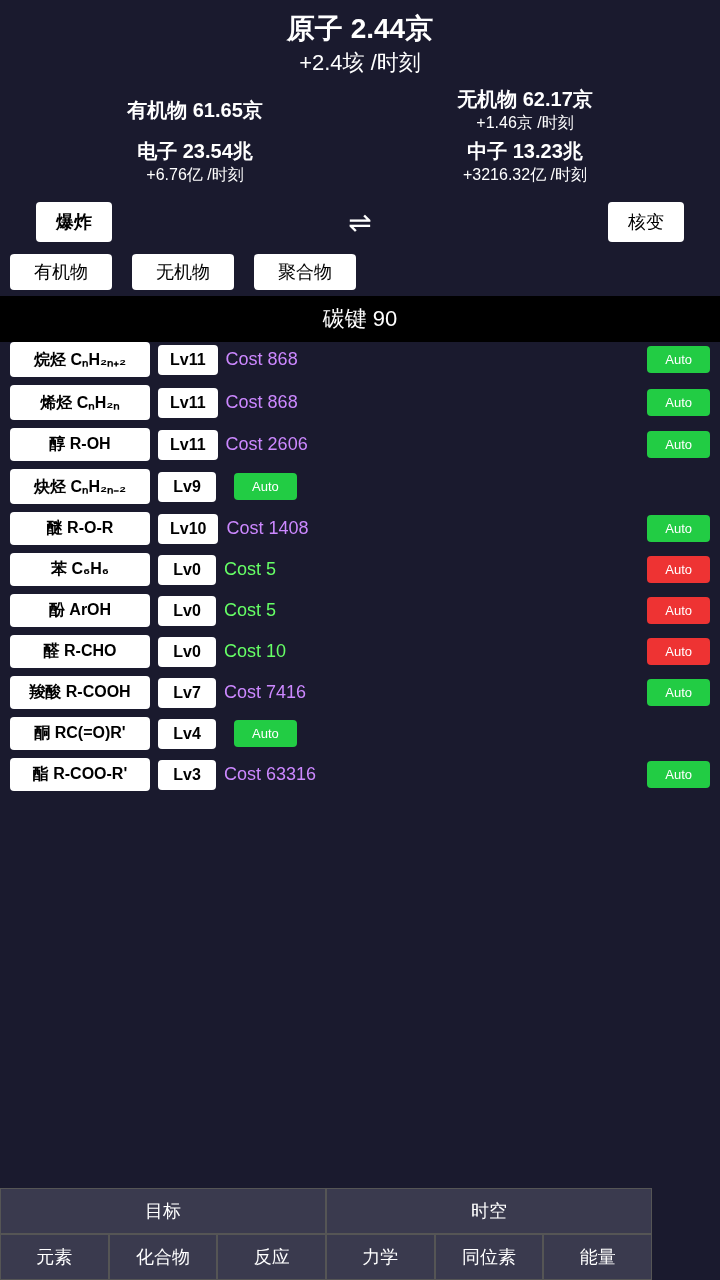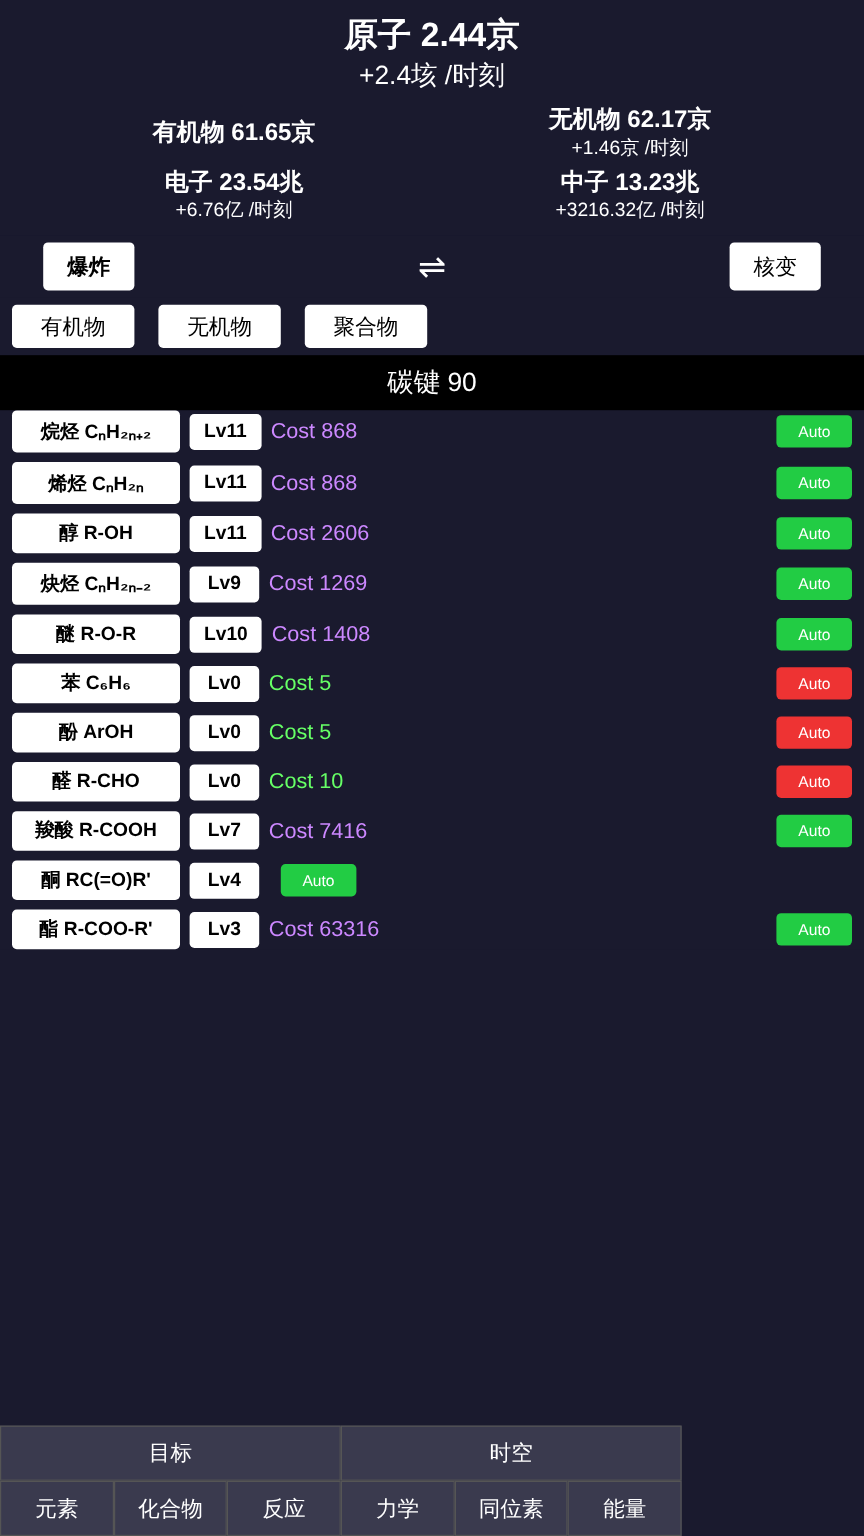--- a/index.html
+++ b/index.html
@@ -137,21 +137,21 @@
       cursor: pointer;
       color: white;
       margin-left: 10px;
     }
     .auto-green { background: #22cc44; }
     .auto-red { background: #ee3333; }
     .bottom-nav {
       position: absolute;
       bottom: 0;
       left: 0;
-      width: 568px;
+      width: 652px;
     }
     .bottom-row1, .bottom-row2 {
       display: flex;
       background: #2a2a3e;
     }
     .bottom-btn {
       flex: 1;
       background: #3a3a4e;
       color: white;
       border: 1px solid #555;
@@ -217,21 +217,20 @@
     </div>
     <div class="compound-row">
       <div class="compound-name">醇 R-OH</div>
       <div class="level-badge">Lv11</div>
       <div class="cost-text">Cost 2606</div>
       <button class="auto-btn auto-green">Auto</button>
     </div>
     <div class="compound-row">
       <div class="compound-name">炔烃 CₙH₂ₙ₋₂</div>
       <div class="level-badge">Lv9</div>
-      <div class="cost-text">Cost 1269</div>
       <button class="auto-btn auto-green">Auto</button>
     </div>
     <div class="compound-row">
       <div class="compound-name">醚 R-O-R</div>
       <div class="level-badge">Lv10</div>
       <div class="cost-text">Cost 1408</div>
       <button class="auto-btn auto-green">Auto</button>
     </div>
     <div class="compound-row">
       <div class="compound-name">苯 C₆H₆</div>

